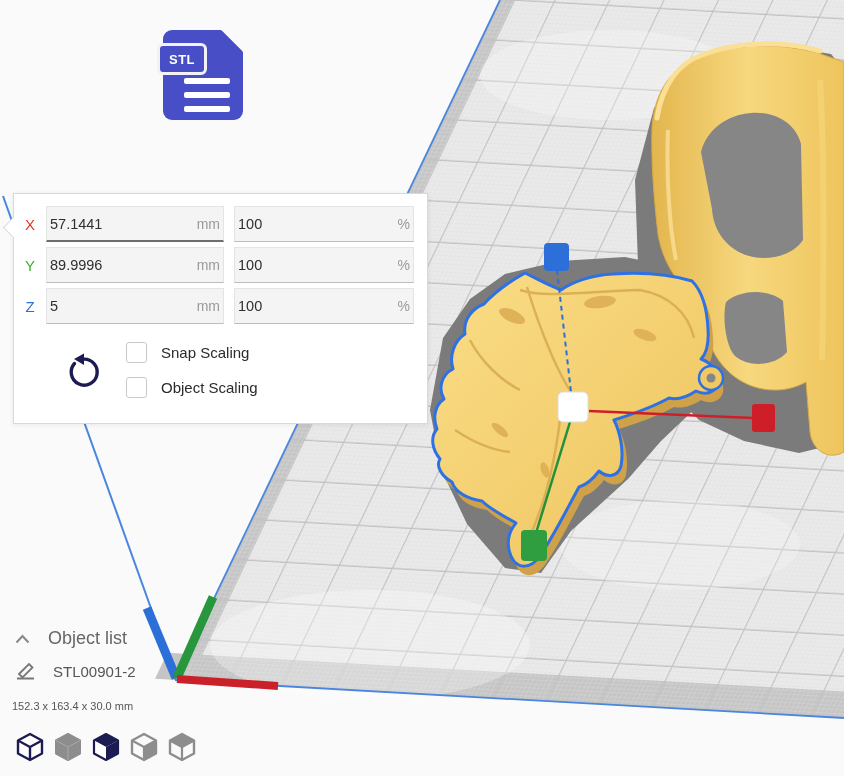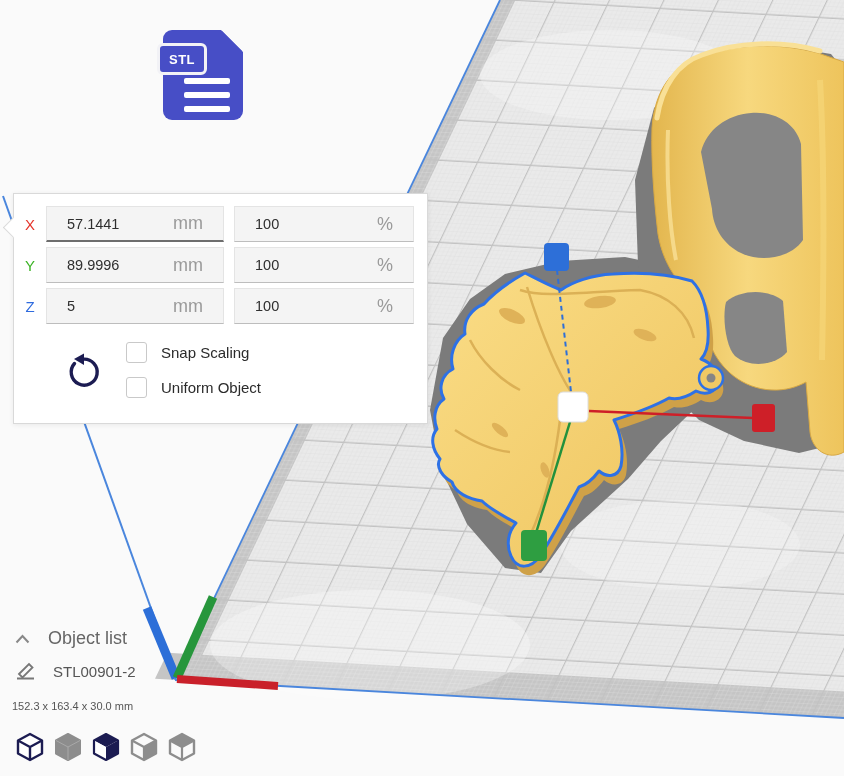--- a/index.html
+++ b/index.html
@@ -25,27 +25,27 @@
   
   .scale-panel{position:absolute;left:13px;top:193px;width:413px;height:229px;background:#fff;
     border:1px solid #d9d9d9;box-shadow:0 1px 5px rgba(0,0,0,.07);}
   .panel-arrow{position:absolute;left:-8px;top:26px;width:14px;height:14px;background:#fff;
     border-left:1px solid #d9d9d9;border-bottom:1px solid #d9d9d9;transform:rotate(45deg);}
   .sp-row{position:absolute;left:0;width:100%;height:30px;display:flex;align-items:center;}
   .sp-row.r0{top:15px}.sp-row.r1{top:56px}.sp-row.r2{top:97px}
   .axis{width:32px;text-align:center;font-size:15px;}
   .axis-x{color:#e5352b}.axis-y{color:#3bb324}.axis-z{color:#2f6bde}
   .field{height:36px;background:#f4f4f4;border:1px solid #e4e4e4;border-bottom:1px solid #bdbdbd;
-    box-sizing:border-box;display:flex;align-items:center;padding:0 20px;}
+    box-sizing:border-box;display:flex;align-items:center;padding:0 3px;}
   .field.mm{width:178px;margin-right:10px;}
   .field.pct{width:180px;}
   .field.focused{border-bottom:2px solid #6e6e6e;}
   .field input{flex:1;min-width:0;border:none;background:transparent;outline:none;
     font-family:"Liberation Sans",sans-serif;font-size:14.5px;color:#2f2f2f;padding:0;}
-  .unit{color:#9a9a9a;font-size:18px;margin-left:6px;}
+  .unit{color:#9a9a9a;font-size:14px;margin-left:6px;}
   .sp-bottom{position:absolute;left:0;top:140px;width:100%;display:flex;}
   .reset-btn{margin-left:48px;margin-top:18px;width:42px;height:46px;background:none;border:none;
     cursor:pointer;padding:0;}
   .cb-col{margin-left:22px;margin-top:8px;display:flex;flex-direction:column;gap:14px;}
   .cb-row{display:flex;align-items:center;gap:14px;}
   .checkbox{width:21px;height:21px;background:#fff;border:1.5px solid #c9c9c9;border-radius:3px;box-sizing:border-box;}
   .cb-label{font-size:15px;color:#2b2b2b;}
 
   
   .objlist-header{position:absolute;left:15px;top:628px;display:flex;align-items:center;gap:18px;cursor:pointer;}
@@ -221,21 +221,21 @@
           <polygon points="20,0.5 20,12 10,6" fill="#1c1c52"></polygon>
         </svg>
       </button>
       <div class="cb-col">
         <div class="cb-row">
           <div class="checkbox"></div>
           <span class="cb-label">Snap Scaling</span>
         </div>
         <div class="cb-row">
           <div class="checkbox"></div>
-          <span class="cb-label">Uniform Object</span>
+          <span class="cb-label">Object Scaling</span>
         </div>
       </div>
     </div>
   </div>
 
   <div class="objlist-header">
     <svg width="15" height="10" viewBox="0 0 15 10">
       <polyline points="1.5,8.5 7.5,2 13.5,8.5" fill="none" stroke="#888" stroke-width="2"></polyline>
     </svg>
     <span class="objlist-title">Object list</span>

